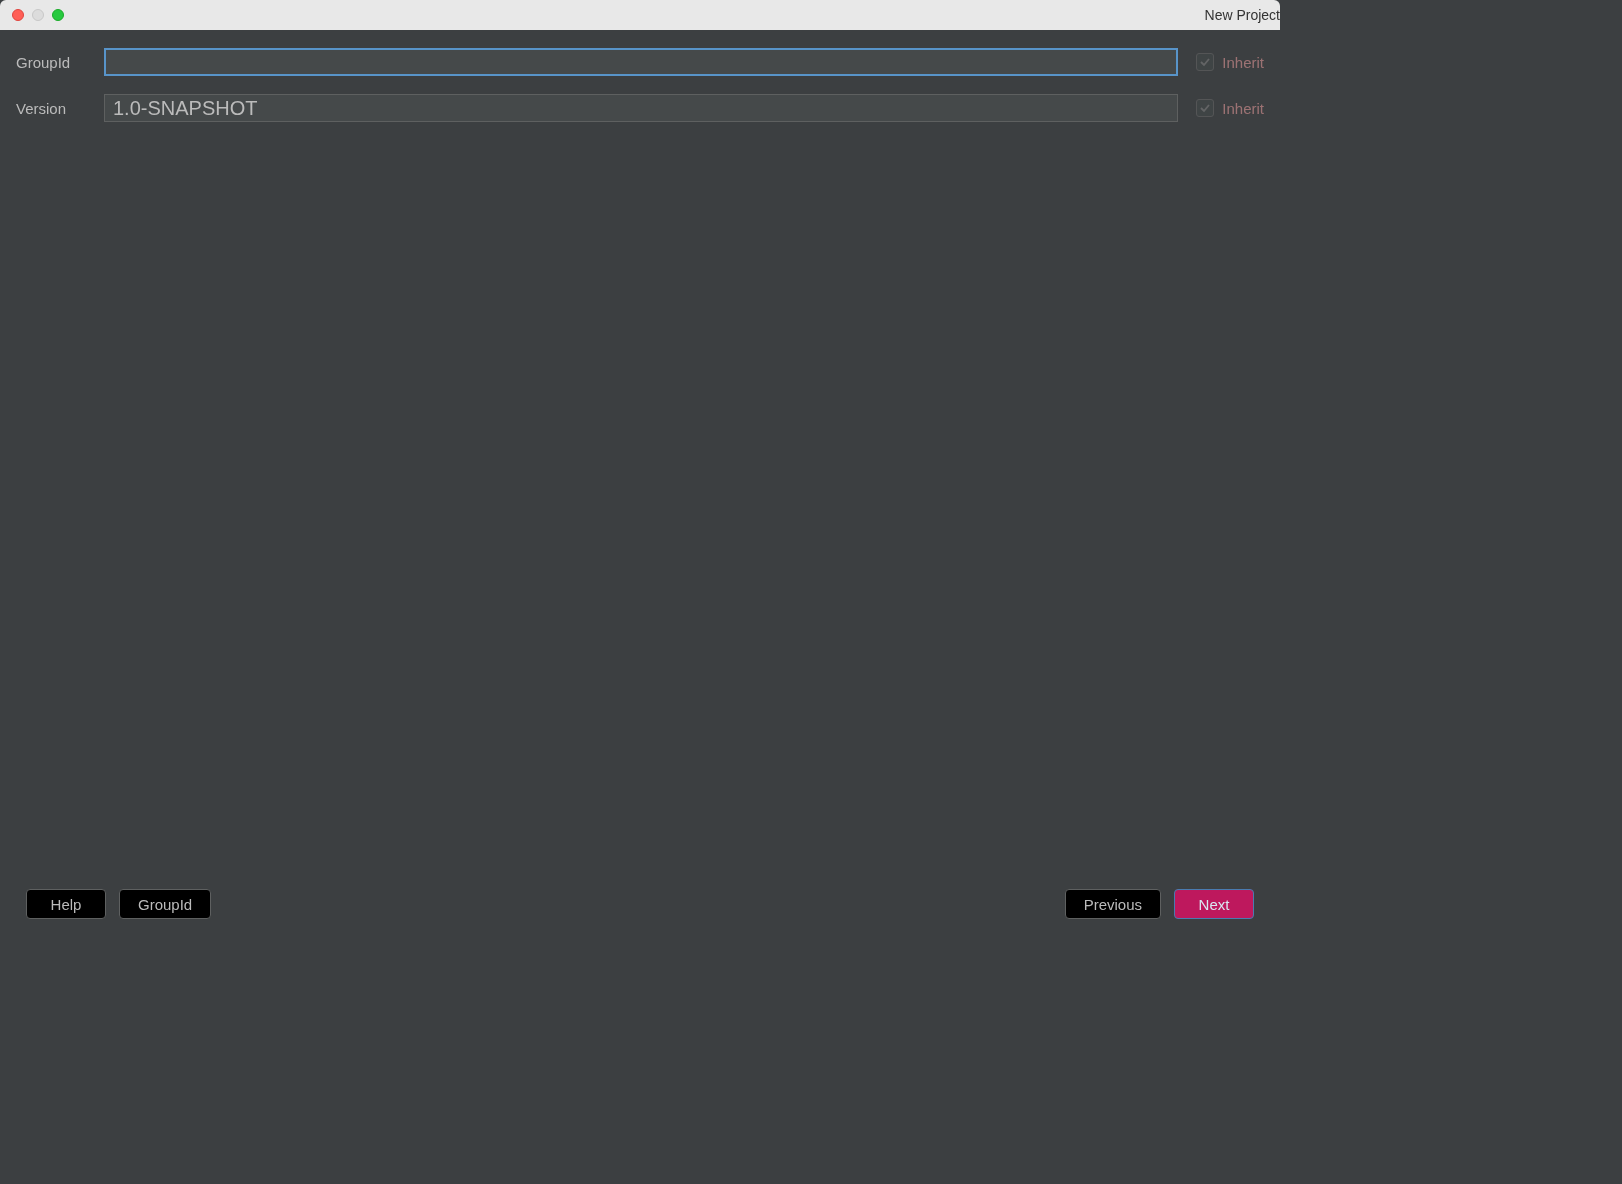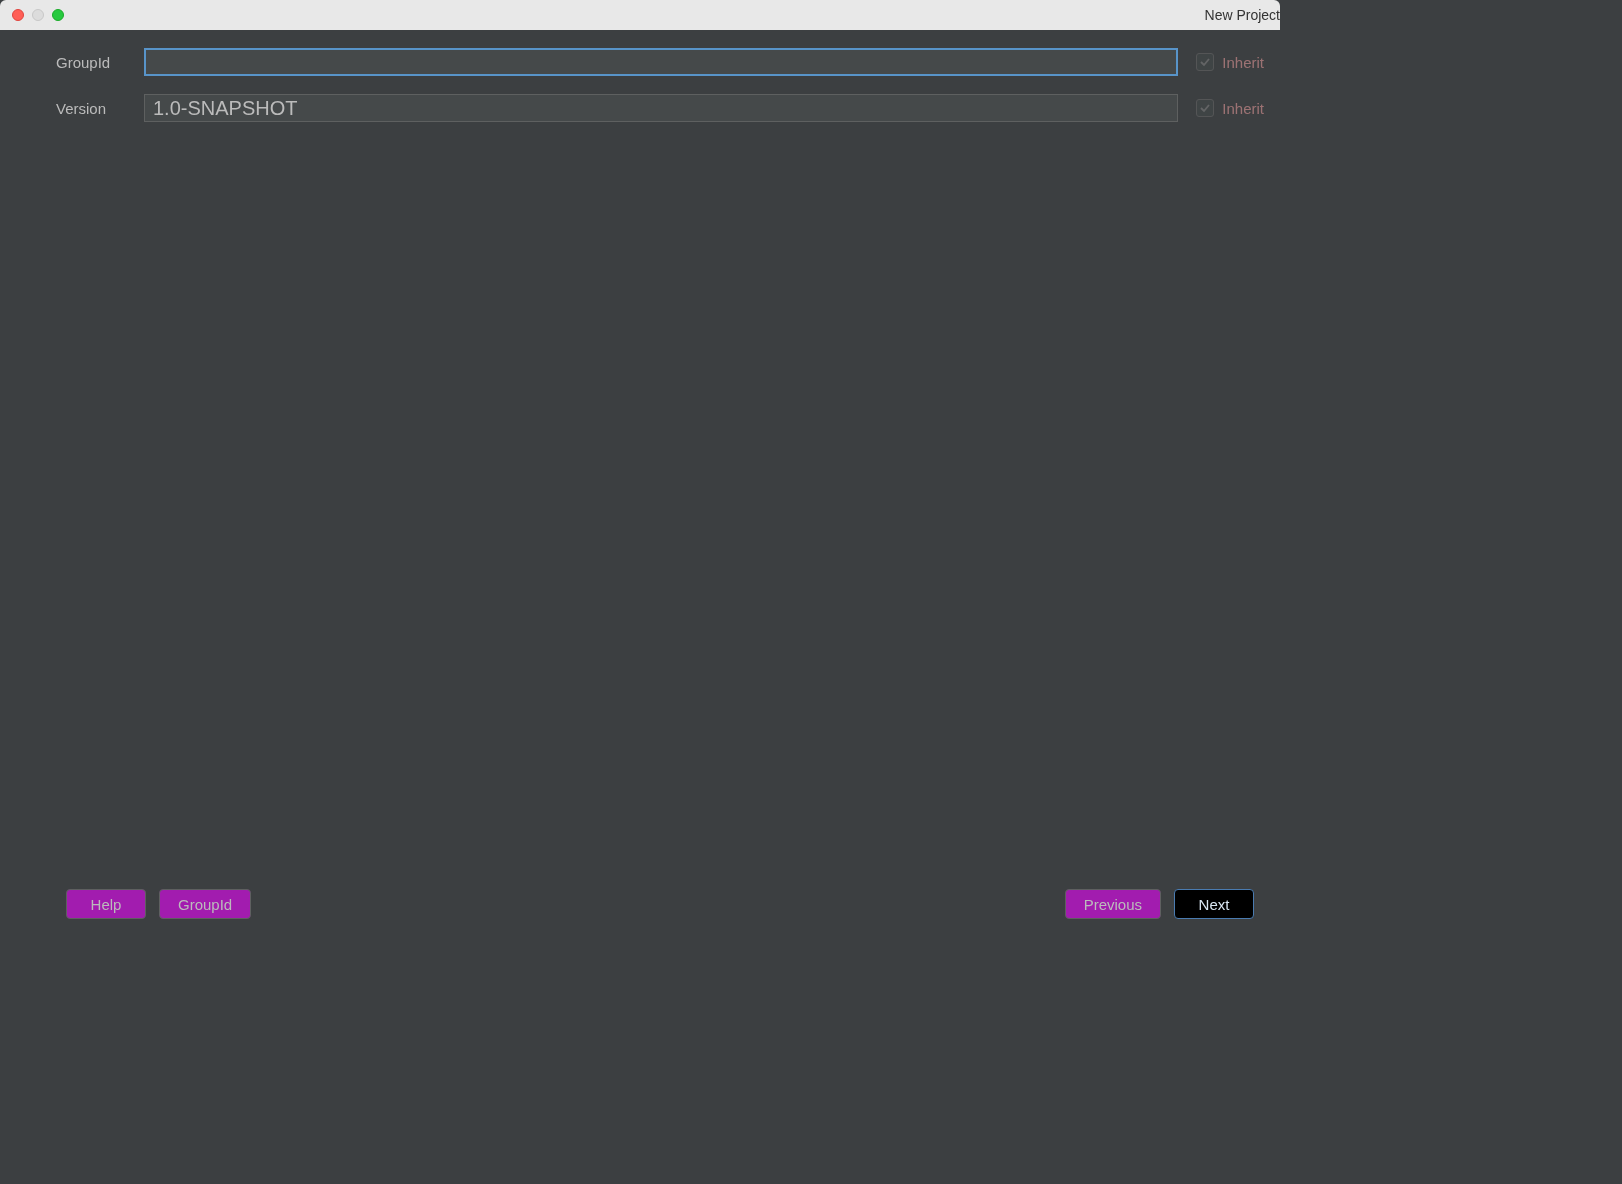--- a/index.html
+++ b/index.html
@@ -60,21 +60,20 @@
       font-size: 14px;
       color: #333;
       pointer-events: none;
     }
     .content {
       flex: 1;
       background: #3c3f41;
       padding: 18px 16px 0 16px;
       display: flex;
       flex-direction: column;
-      margin-left: 40px;
     }
     .form-area {
       flex: 1;
     }
     .form-row {
       display: flex;
       align-items: center;
       margin-bottom: 18px;
     }
     .form-label {
@@ -131,33 +130,33 @@
       align-items: center;
       padding: 0 10px 8px 10px;
       gap: 13px;
     }
     .spacer {
       flex: 1;
     }
     .btn {
       height: 30px;
       padding: 0 18px;
-      background: #a21caf;
+      background: #000000;
       border: 1px solid #5e6060;
       border-radius: 4px;
       color: #bbbbbb;
       font-size: 15px;
       cursor: pointer;
       display: flex;
       align-items: center;
       justify-content: center;
       min-width: 80px;
     }
     .btn-primary {
-      background: #000000;
+      background: #be185d;
       border: 1px solid #4a7bb0;
       color: #d9e6f2;
     }
   </style>
 </head>
 <body>
 
 <div class="window">
   <div class="titlebar">
     <div class="traffic-lights">

